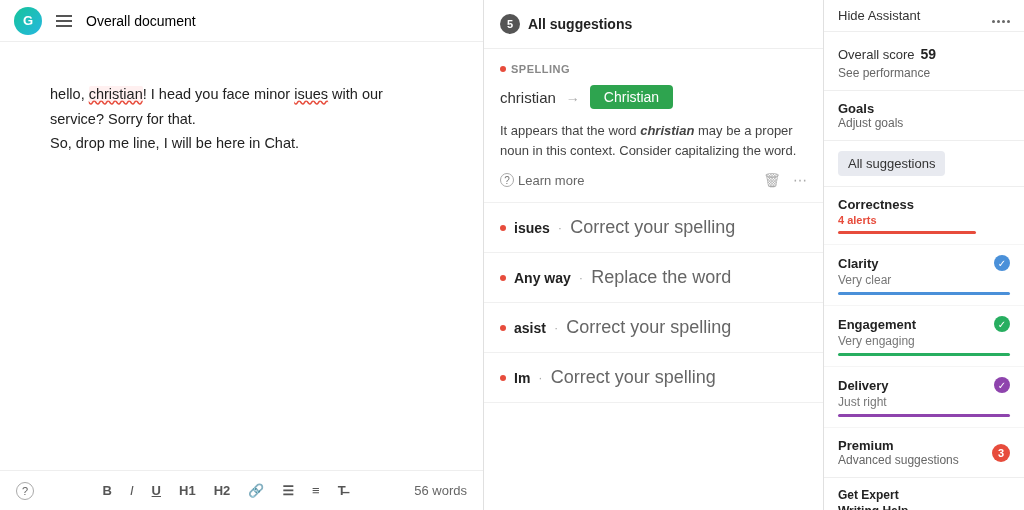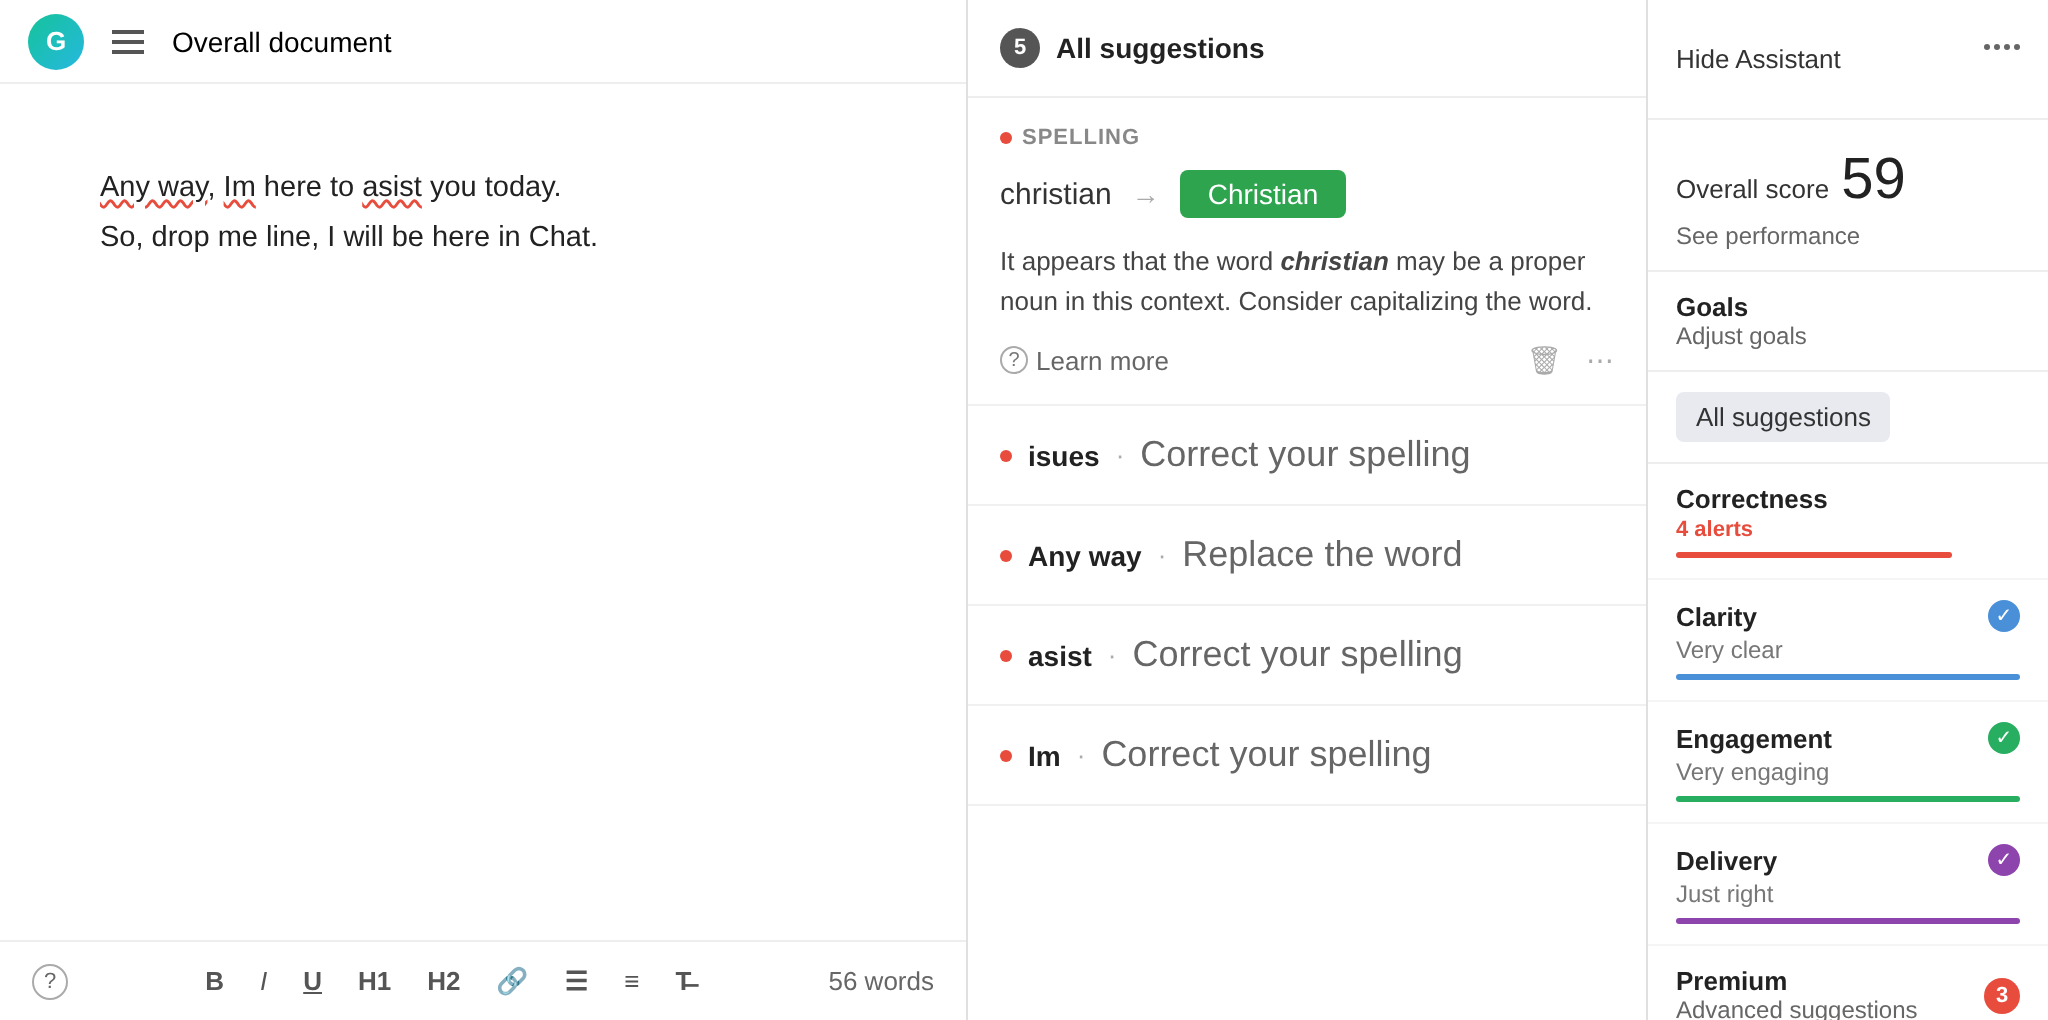--- a/index.html
+++ b/index.html
@@ -114,32 +114,32 @@
     #assistant-panel {
       width: 200px;
       display: flex;
       flex-direction: column;
       overflow-y: auto;
       padding: 0;
     }
     #assistant-top {
       display: flex;
       justify-content: space-between;
-      align-items: flex-start;
-      padding: 22px 14px;
+      align-items: flex-end;
+      padding: 8px 14px;
       border-bottom: 1px solid #eee;
     }
     .hide-assistant-text { font-size: 13px; color: #333; cursor: pointer; }
     .panel-icon { display: flex; gap: 2px; }
     .panel-icon span { width: 3px; height: 3px; background: #666; border-radius: 50%; }
 
     .score-section { padding: 14px 14px 10px; border-bottom: 1px solid #eee; }
     .score-row { display: flex; align-items: baseline; gap: 6px; margin-bottom: 2px; }
     .score-label { font-size: 13px; color: #333; font-weight: 400; }
-    .score-number { font-size: 29px; font-weight: 400; color: #222; }
+    .score-number { font-size: 14px; font-weight: 700; color: #222; }
     .see-perf { font-size: 12px; color: #666; cursor: pointer; }
 
     .goals-section { padding: 10px 14px; border-bottom: 1px solid #eee; cursor: pointer; }
     .goals-title { font-size: 13px; font-weight: 600; color: #222; }
     .goals-subtitle { font-size: 12px; color: #666; cursor: pointer; }
 
     .nav-tabs { padding: 10px 14px; border-bottom: 1px solid #eee; }
     .tab-btn { font-size: 13px; padding: 5px 10px; border-radius: 4px; background: #f0f0f0; color: #333; cursor: pointer; font-weight: 500; border: none; }
     .tab-btn.active { background: #e8eaf0; }
 
@@ -177,21 +177,21 @@
     </div>
     <div class="hamburger">
       <span></span>
         <span></span>
         <span></span>
     </div>
     <span>Overall document</span>
   </div>
 
   <div id="editor-content">
-    <p><span class="underline-red">Any way</span>, <span class="underline-red">Im</span> here to <span class="underline-red">asist</span> you today.</p>
+    <p>hello, <span class="underline-red highlight-spelling">christian</span>! I head you face minor <span class="underline-red">isues</span> with our service? Sorry for that.</p>
     <p>So, drop me line, I will be here in Chat.</p>
   </div>
 
   <div id="bottom-bar">
     <div class="help-icon">?</div>
     <div class="toolbar-icons">
       <span class="toolbar-icon bold">B</span>
       <span class="toolbar-icon italic">I</span>
       <span class="toolbar-icon underline">U</span>
       <span class="toolbar-icon">H1</span>

